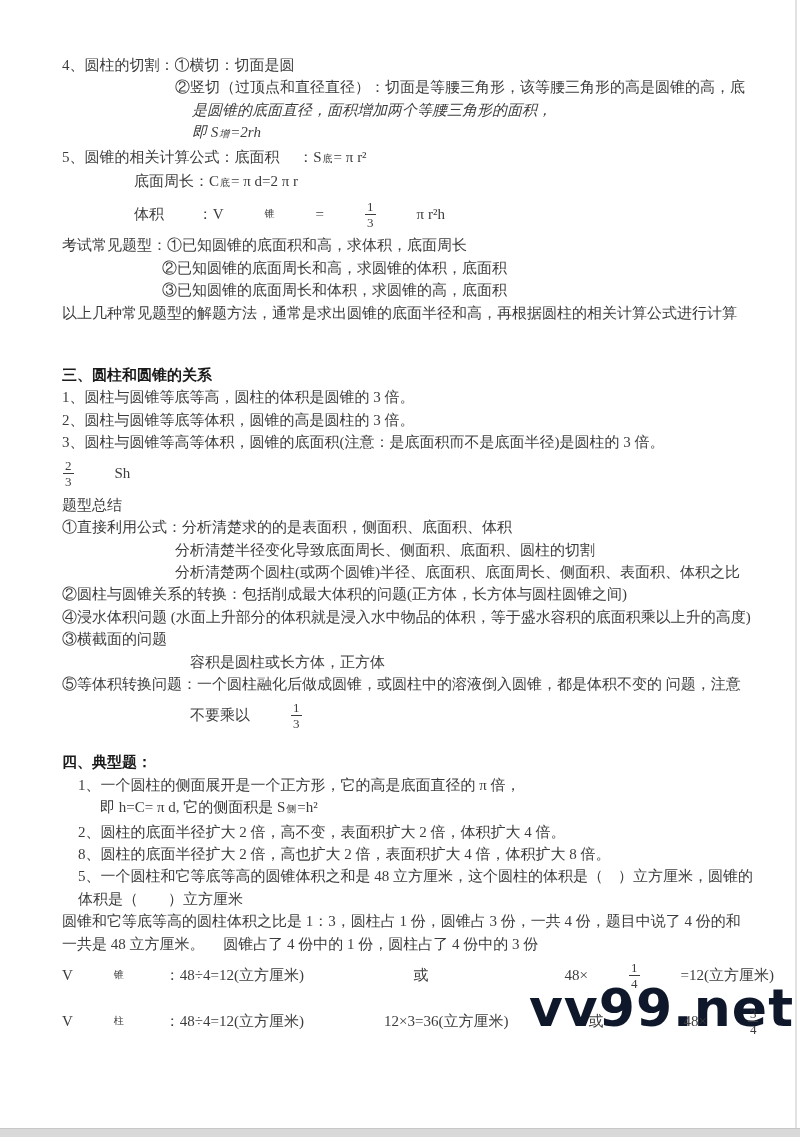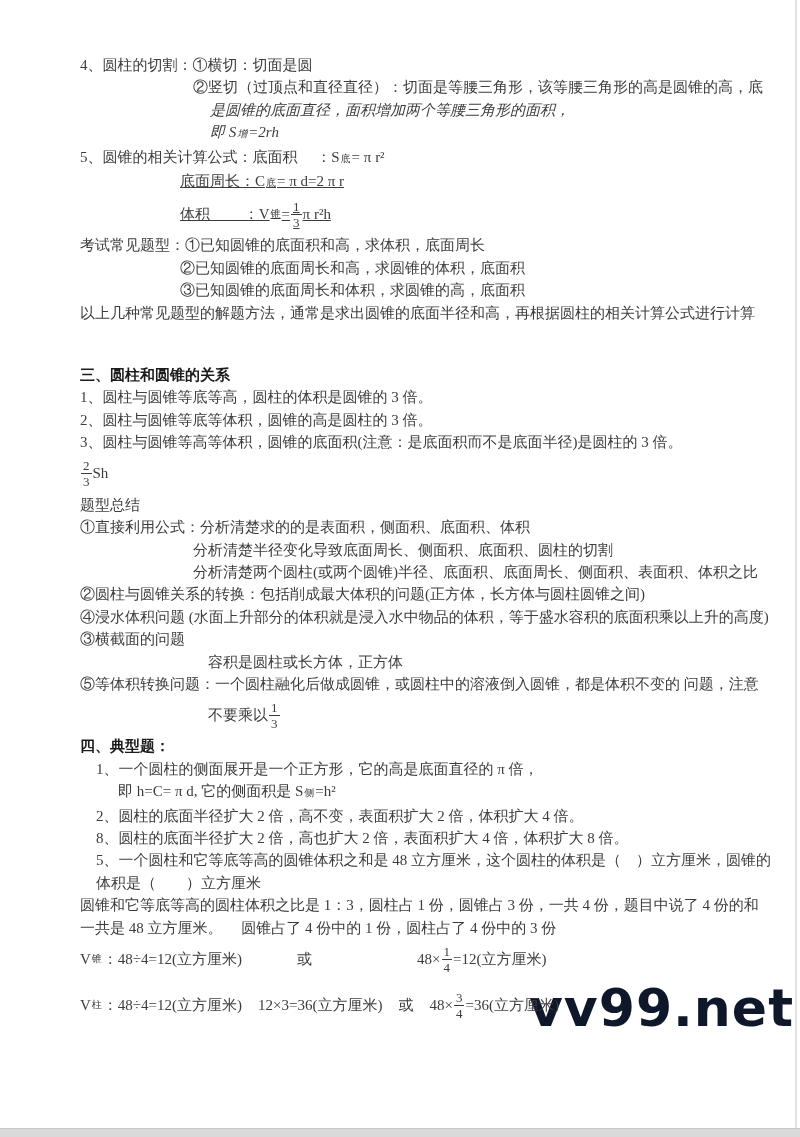--- a/index.html
+++ b/index.html
@@ -21,41 +21,42 @@
     z-index: 2;
   }
   .watermark {
     position: absolute; right: 6px; top: 978px;
     font-family: "DejaVu Sans", sans-serif;
     font-weight: 700; font-size: 52px; letter-spacing: 1px;
     color: #0f172a; z-index: 0; user-select: none;
   }
   .content {
     position: relative; z-index: 1;
-    padding: 54px 26px 0 80px;
+    padding: 54px 26px 0 62px;
   }
   .ln {
     font-size: 15px; line-height: 22.4px; white-space: nowrap;
   }
   .ln-tall {
     font-size: 15px; white-space: nowrap;
     display: flex; align-items: center;
     height: 40px;
+    gap: 40px;
   }
-  .b { font-weight: bold; color: #1b1b1b; }
+  .b { font-weight: bold; color: #1b1b1b; margin-top: 16px; }
   .sm { font-size: 10px; margin: 0 1px; }
   .frac {
     display: inline-block; vertical-align: middle;
     text-align: center; line-height: 1; margin: 0 1px;
   }
   .frac .fn { display: block; font-size: 13px; padding: 0 2px 1px; }
   .frac .fd { display: block; font-size: 13px; border-top: 1px solid #3c3c3c; padding: 1px 2px 0; }
   .ind-a { margin-left: 113px; }  
   .ind-b { margin-left: 130px; font-style: italic; }  
-  .ind-c { margin-left: 100px; text-decoration: underline; }  
+  .ind-c { margin-left: 72px; }  
   .ind-d { margin-left: 100px; }  
   .ind-e { margin-left: 16px;  }  
   .ind-f { margin-left: 38px;  }  
   .ind-g { margin-left: 128px; }  
   .sec-gap { margin-top: 40px; }
   .sp-a { display: inline-block; width: 55px; }
   .sp-b { display: inline-block; width: 105px; }
   .sp-c { display: inline-block; width: 16px; }
 </style>
 </head>

